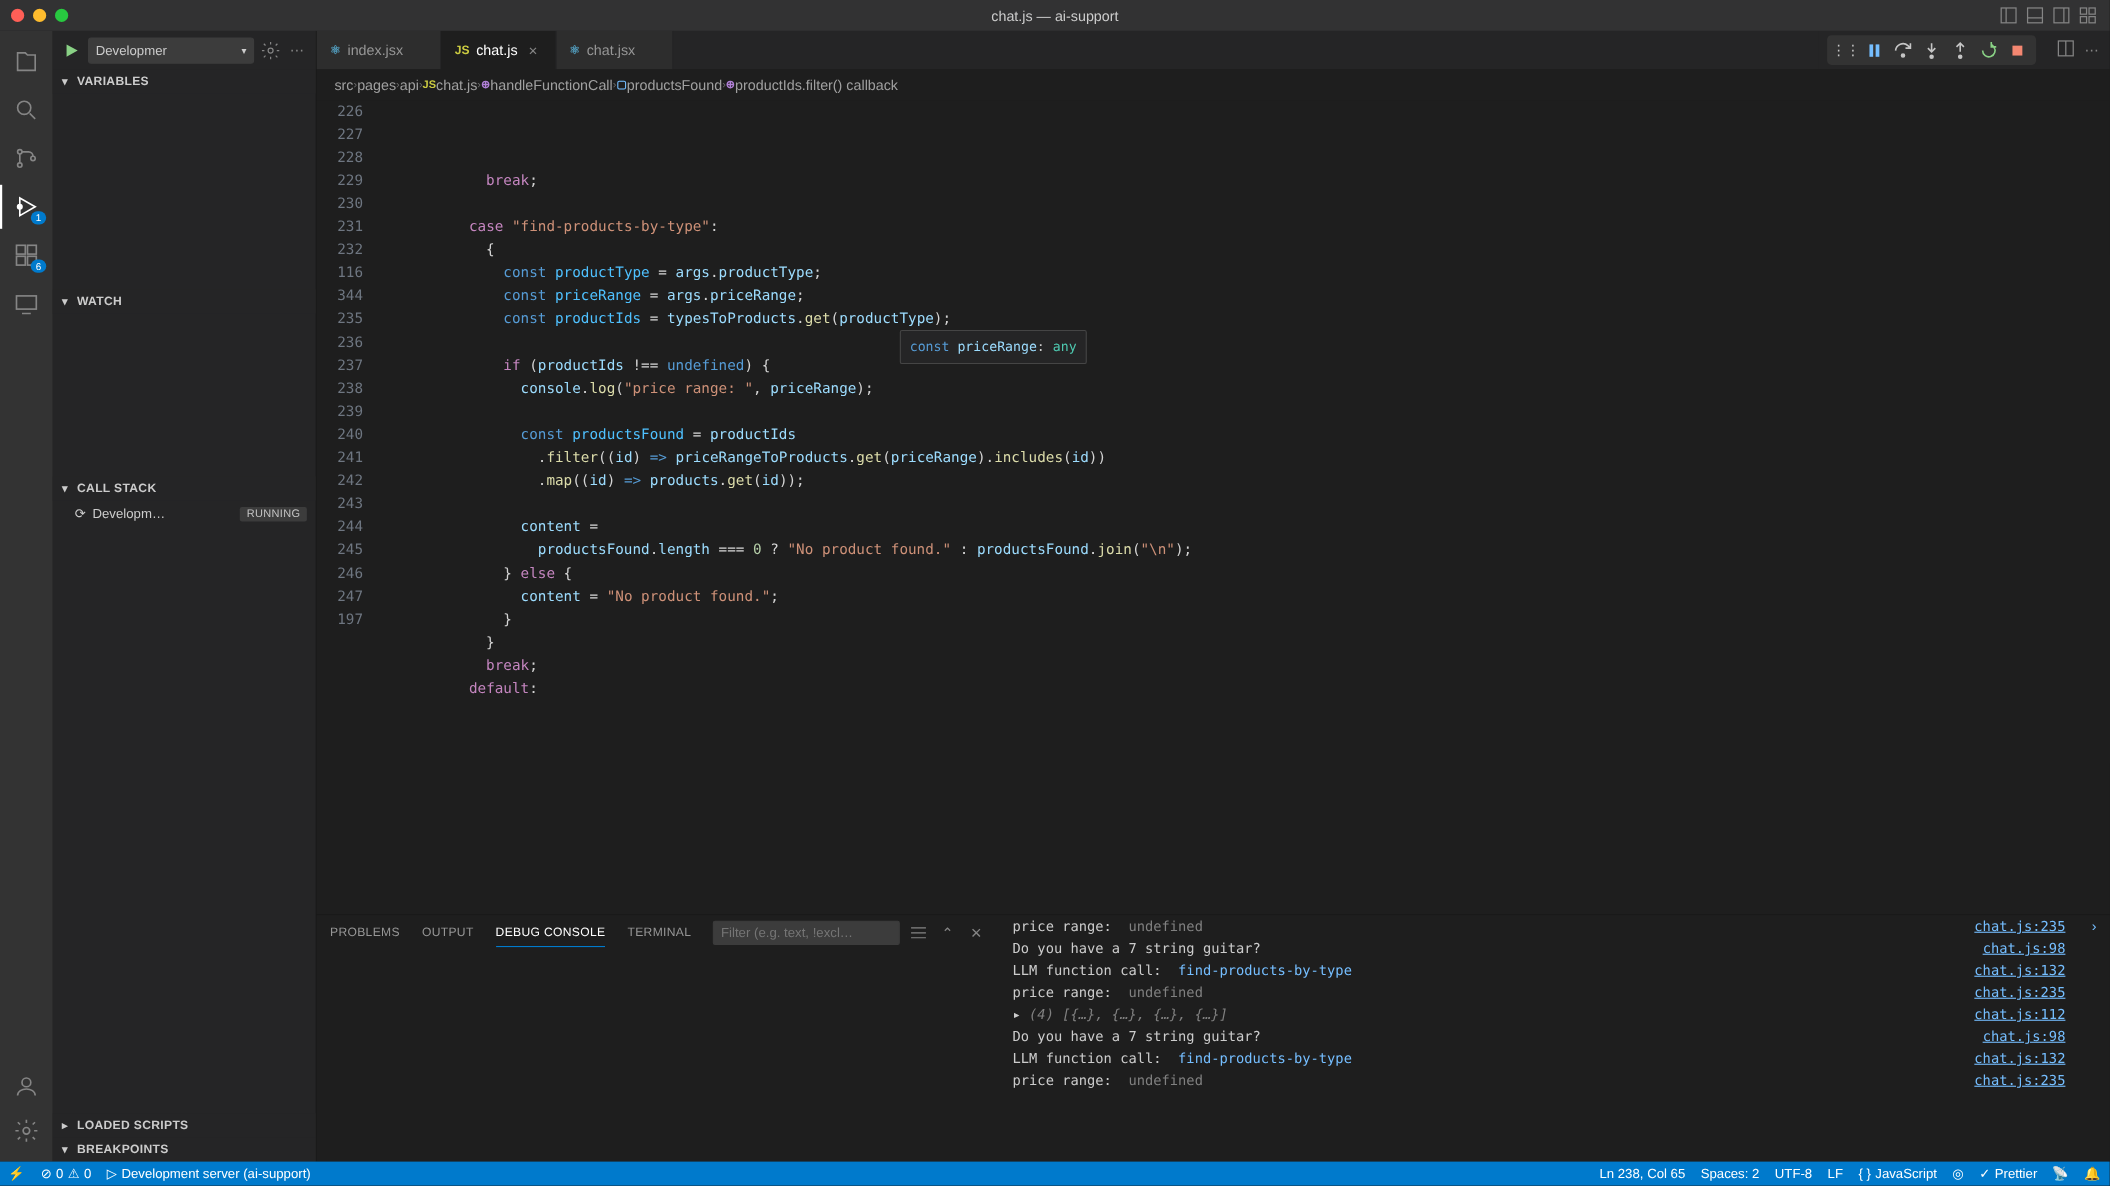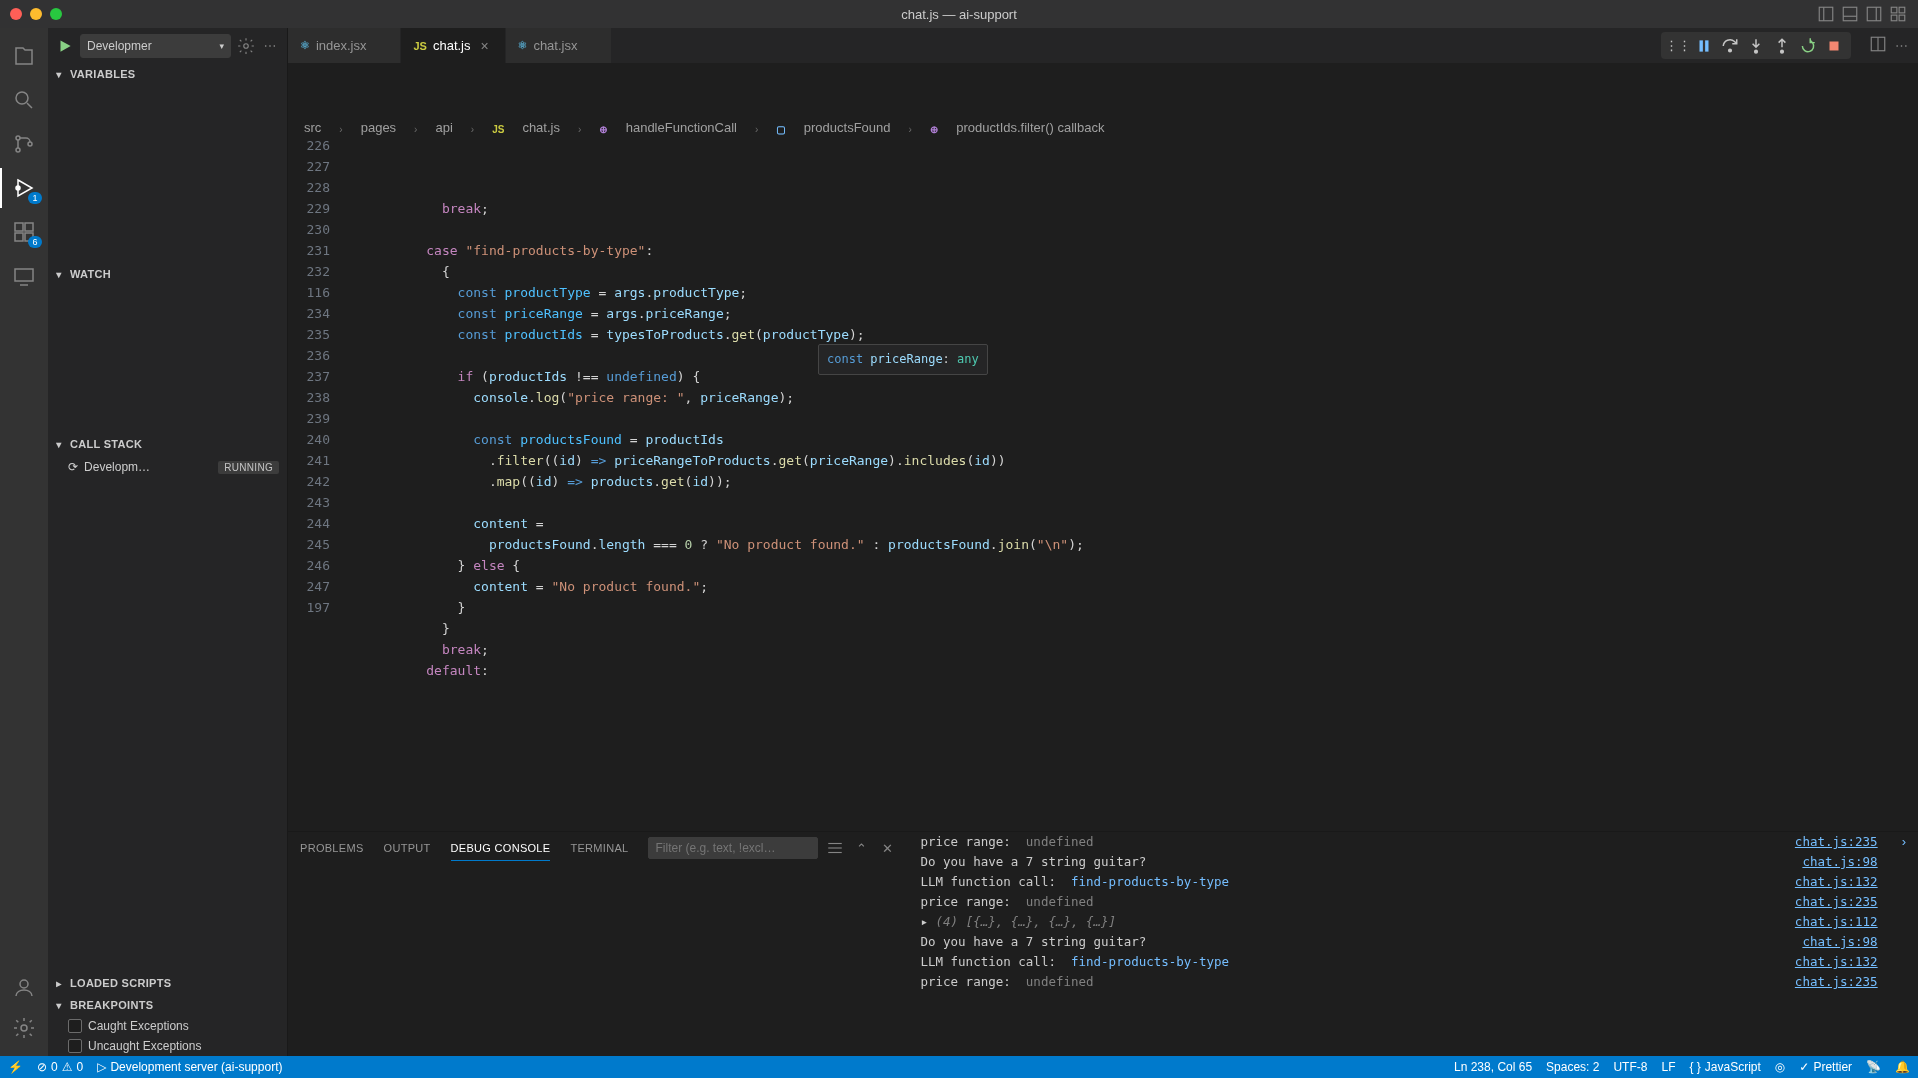--- a/index.html
+++ b/index.html
@@ -100,22 +100,22 @@
 .debug-toolbar {
   display: flex; align-items: center; gap: 4px; background: #333333;
   border-radius: 4px; padding: 2px 6px; margin: 4px 8px;
 }
 .dbg-btn { width: 22px; height: 22px; display: flex; align-items: center; justify-content: center; color: #c5c5c5; }
 .dbg-btn.pause { color: #75beff; }
 .dbg-btn.restart { color: #89d185; }
 .dbg-btn.stop { color: #f48771; }
 .editor-right-icons { display: flex; align-items: center; gap: 8px; padding: 0 10px; color: #858585; }
 .breadcrumb {
-  height: 28px; display: flex; align-items: flex-end; padding: 0 16px; gap: 18px;
-  color: #a0a0a0; font-size: 13px; background: #1e1e1e; flex-shrink: 0; margin-top: 44px;
+  height: 28px; display: flex; align-items: center; padding: 0 16px; gap: 0;
+  color: #a0a0a0; font-size: 13px; background: #1e1e1e; flex-shrink: 0;
 }
 .bc-sep { color: #6b6b6b; font-size: 10px; }
 .bc-icon { color: #cbcb41; font-size: 10px; font-weight: 700; }
 .bc-icon.m { color: #b180d7; }
 .bc-icon.v { color: #75beff; }
 .editor {
   flex: 1; display: flex; font-family: "SF Mono", Menlo, Consolas, monospace;
   font-size: 13px; line-height: 21px; background: #1e1e1e; overflow: hidden; position: relative;
 }
 .gutter { width: 60px; text-align: right; color: #6e7681; padding-right: 18px; user-select: none; flex-shrink: 0; }
@@ -311,30 +311,20 @@
     </div>
     <div class="flex-spacer"></div>
     <div class="section-header">
         <span class="chev">▸</span>
         <span>LOADED SCRIPTS</span>
       </div>
     <div class="section-header">
         <span class="chev">▾</span>
         <span>BREAKPOINTS</span>
       </div>
-    <div class="section-body">
-      <div class="bp-row">
-          <div class="bp-check"></div>
-          <span>Caught Exceptions</span>
-        </div>
-      <div class="bp-row">
-          <div class="bp-check"></div>
-          <span>Uncaught Exceptions</span>
-        </div>
-    </div>
   </div>
 
   <div class="editor-col">
     <div class="tabbar">
       <div id="tabs-mount" style="display: flex;">
           <div class="tab">
             <span class="tab-icon react">⚛</span>
             <span>index.jsx</span>
             <span class="tab-close">×</span>
           </div>
@@ -419,21 +409,21 @@
     <div class="editor">
       <div class="gutter" id="gutter">
           <div class="line">226</div>
           <div class="line">227</div>
           <div class="line">228</div>
           <div class="line">229</div>
           <div class="line">230</div>
           <div class="line">231</div>
           <div class="line">232</div>
           <div class="line">116</div>
-          <div class="line">234</div>
+          <div class="line">344</div>
           <div class="line">235</div>
           <div class="line">236</div>
           <div class="line">237</div>
           <div class="line">238</div>
           <div class="line">239</div>
           <div class="line">240</div>
           <div class="line">241</div>
           <div class="line">242</div>
           <div class="line">243</div>
           <div class="line">244</div>

